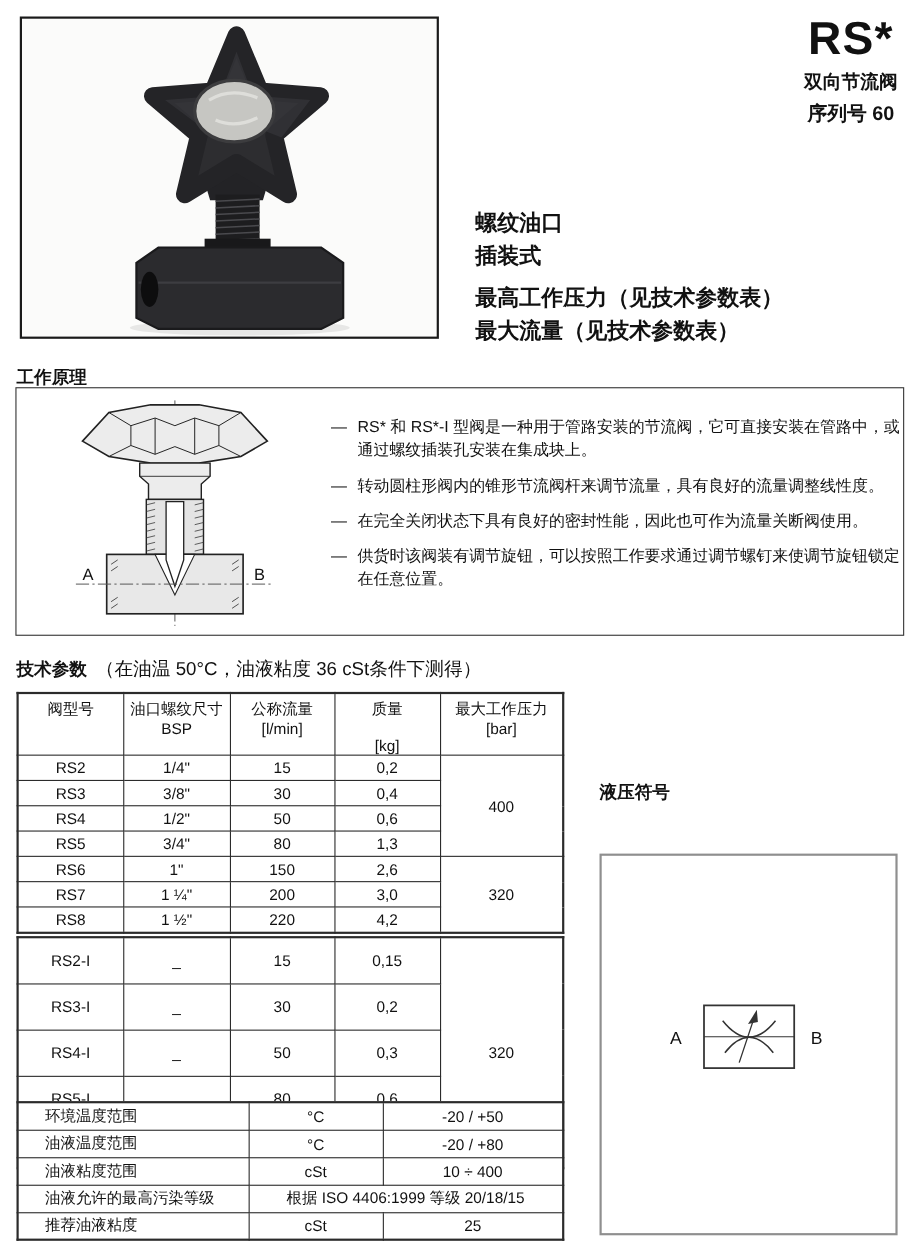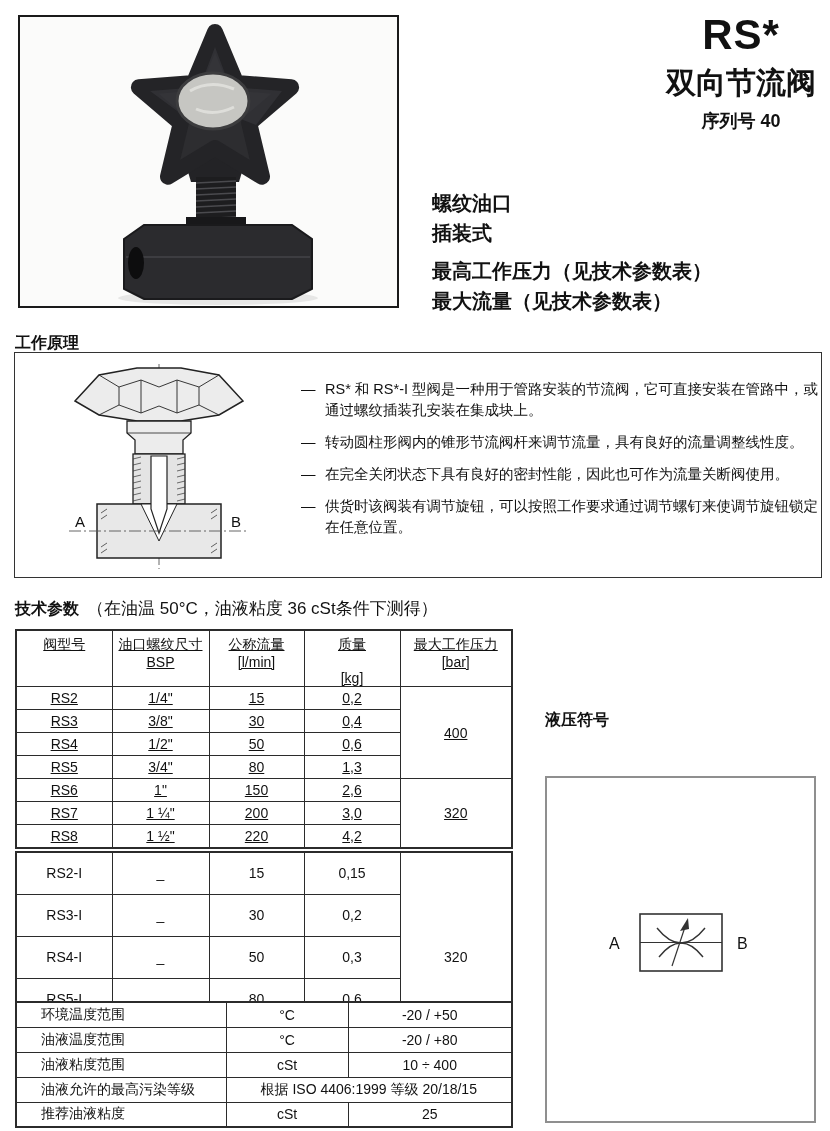--- a/index.html
+++ b/index.html
@@ -6,21 +6,21 @@
   html,body { background:#ffffff; }
   body {
     width:830px; height:1131px; position:relative; overflow:hidden;
     font-family:"Liberation Sans","DejaVu Sans",sans-serif; color:#111;
   }
   .abs { position:absolute; }
 
   
   .brand-block { right:14px; top:14px; text-align:center; }
   .brand-model { font-size:42px; font-weight:bold; line-height:1.0; letter-spacing:1px; }
-  .brand-sub   { font-size:30px; font-weight:bold; margin-top:7px; }
+  .brand-sub   { font-size:17px; font-weight:bold; margin-top:7px; }
   .brand-series{ font-size:18px; font-weight:bold; margin-top:5px; }
 
   
   .photo-box { left:18px; top:15px; width:381px; height:293px;
     border:2px solid #1a1a1a; background:#fbfbfa; }
 
   
   .intro-features { left:432px; top:188px; font-size:20px; font-weight:bold; line-height:30px; }
   .intro-limits   { left:432px; top:256px; font-size:20px; font-weight:bold; line-height:30px; }
 
@@ -39,21 +39,21 @@
 
   
   .tp-title { left:15px; top:597px; }
   table.spec { border-collapse:collapse; table-layout:fixed; background:#fff; }
   table.spec th, table.spec td {
     border:1px solid #2b2b2b; text-align:center; font-size:14px; overflow:hidden; }
   table.spec { border:2px solid #2b2b2b; }
   table.spec th { font-weight:normal; vertical-align:top; padding-top:5px; white-space:pre-line; }
   table.spec td { vertical-align:middle; padding:1px 2px; }
   table.spec td.left { text-align:left; padding-left:24px; }
-  .t1 { left:15px; top:629px; width:496px;text-decoration:underline; }
+  .t1 { left:15px; top:629px; width:496px; }
   .t1 thead tr { height:53px; }
   .t1 tbody tr { height:23px; }
   .t2 { left:15px; top:851px; width:496px; }
   .t2 tbody tr { height:42px; }
   .t3 { left:15px; top:1001px; width:496px; }
   .t3 tbody tr { height:25px; }
 
   
   .hs-title { left:545px; top:710px; }
   .hs-box { left:545px; top:776px; width:271px; height:347px; border:2px solid #8f8f8f; background:#fff; }
@@ -91,21 +91,21 @@
     <polygon points="195,30 180,70 130,74 168,102 195,92 236,108 262,74 210,70" fill="#3a3a3f" opacity="0.55"></polygon>
 
     <ellipse cx="193" cy="84" rx="36" ry="28" fill="#c6c6c2" stroke="#3c3c3e" stroke-width="3"></ellipse>
     <path d="M170,74 q20,-12 44,-2 M176,92 q18,8 38,-2" stroke="#e4e4e0" stroke-width="3" fill="none" opacity="0.8"></path>
   </svg>
 </div>
 
 <div class="abs brand-block">
   <div class="brand-model">RS*</div>
   <div class="brand-sub">双向节流阀</div>
-  <div class="brand-series">序列号 40</div>
+  <div class="brand-series">序列号 60</div>
 </div>
 
 <div class="abs intro-features">
   <div>螺纹油口</div>
   <div>插装式</div>
 </div>
 <div class="abs intro-limits">
   <div>最高工作压力（见技术参数表）</div>
   <div>最大流量（见技术参数表）</div>
 </div>

